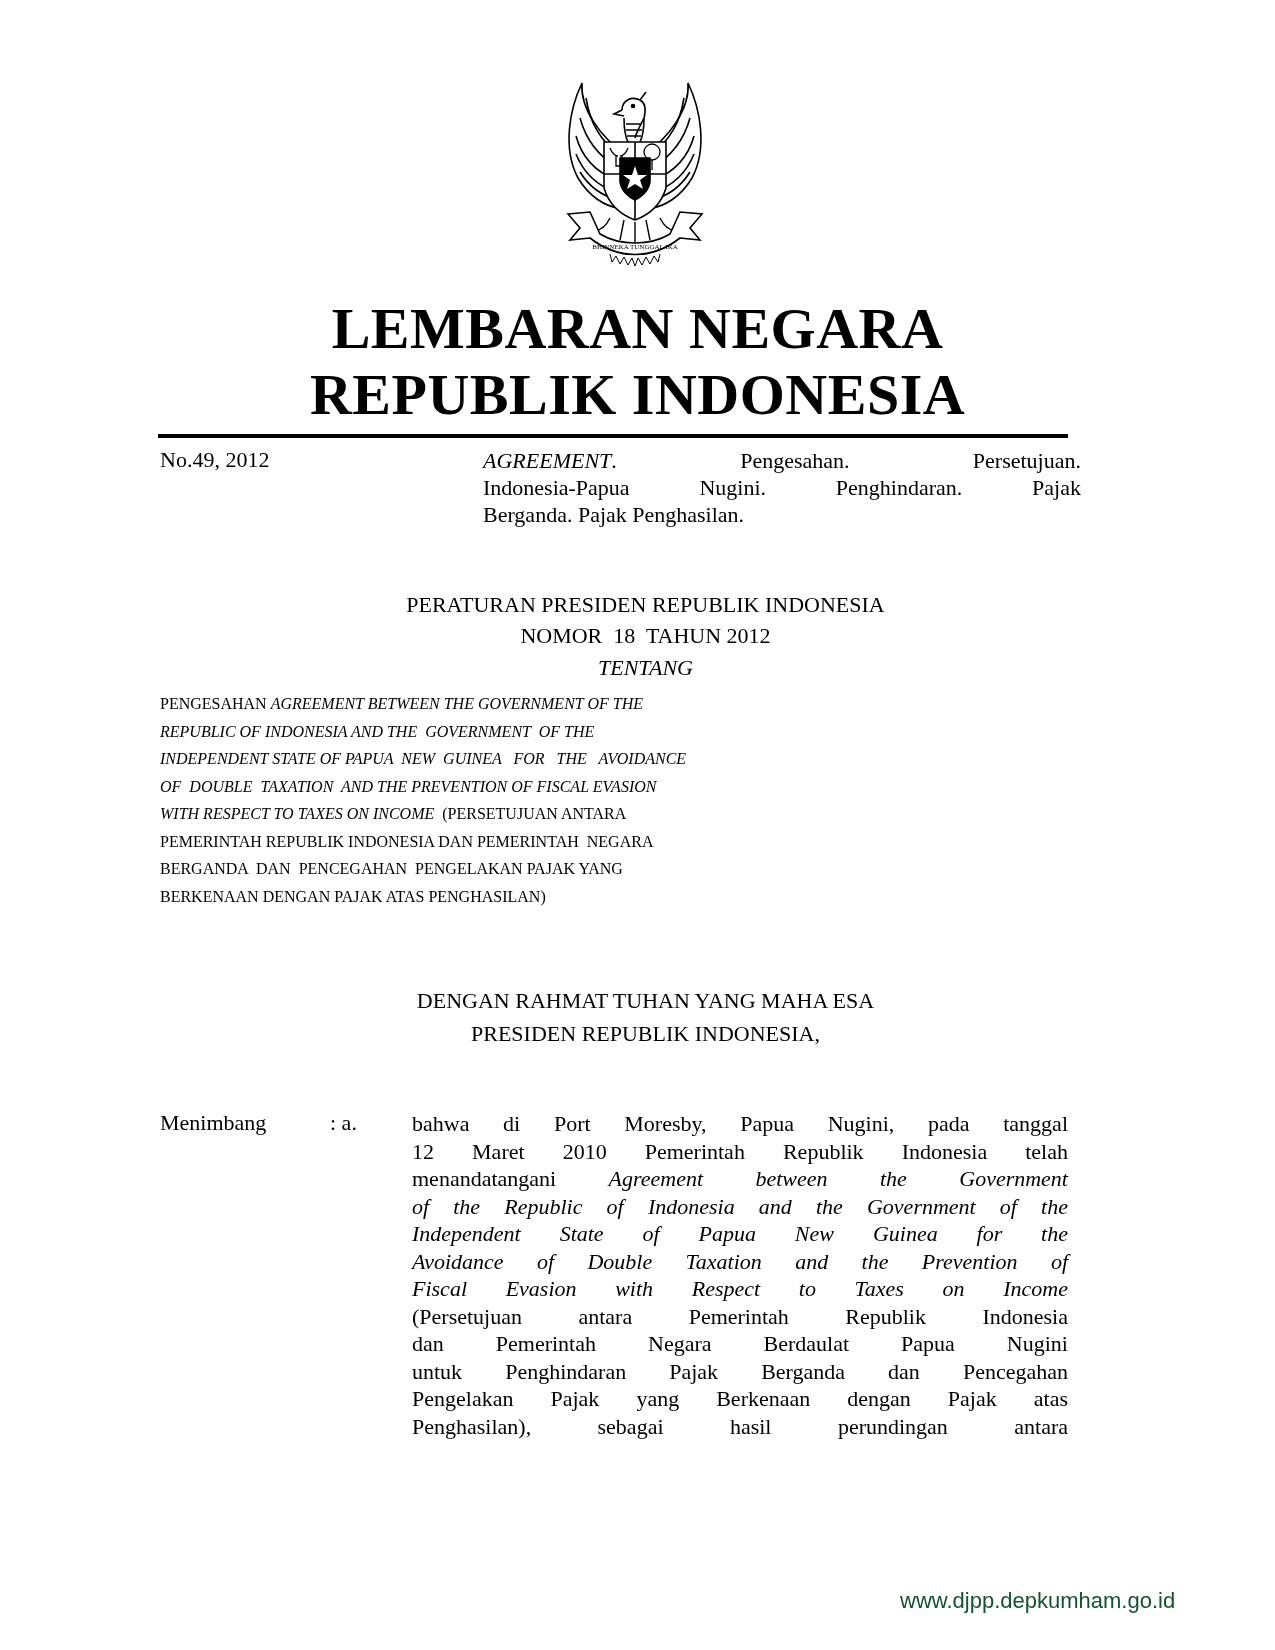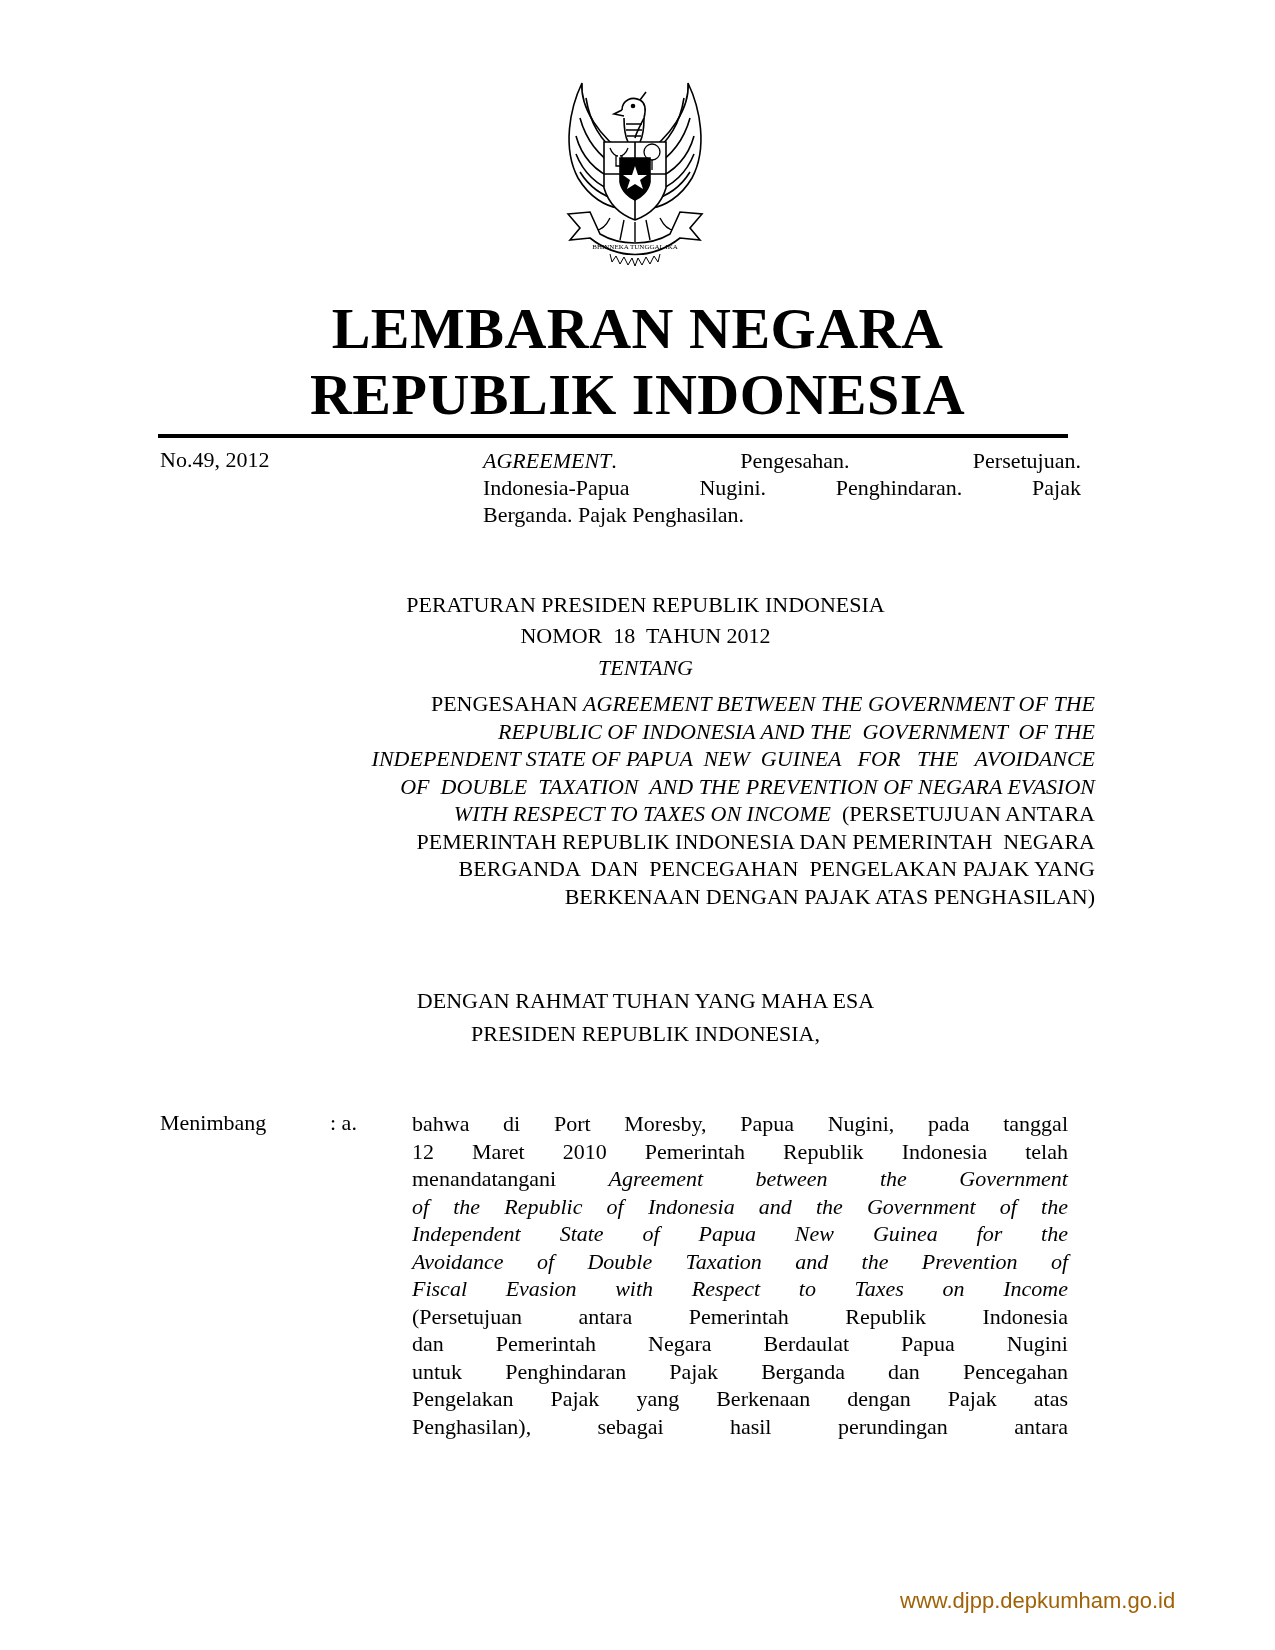--- a/index.html
+++ b/index.html
@@ -13,31 +13,31 @@
   .rule { position:absolute; left:158px; top:434px; width:910px; height:4px; background:#000; }
   .no { position:absolute; left:160px; top:447px; font-size:22px;text-align:right; }
   .subject { position:absolute; left:470px; top:447px; width:598px; font-size:22px;
              line-height:27px; text-align:justify; text-align-last:left;margin-left:13px; }
   .subject .line { display:block; text-align:justify; text-align-last:justify; }
   .subject .line.last { text-align-last:left; }
   .center { position:absolute; left:8px; width:1275px; text-align:center; font-size:22px; }
   .c1 { top:592px; }
   .c2 { top:623px; }
   .c3 { top:655px;font-style:italic; }
-  .long { position:absolute; left:160px; width:935px; top:690px; text-align:right;
-          font-size:22px; line-height:27.5px; }
+  .long { position:absolute; left:160px; width:935px; top:690px; text-align:left;
+          font-size:16px; line-height:27.5px; }
   .long .l { display:block; white-space:pre; }
   .c4 { top:988px; }
   .c5 { top:1021px; }
   .menimbang { position:absolute; left:160px; top:1110px; font-size:22px; }
   .colon { position:absolute; left:330px; top:1110px; font-size:22px; }
   .body-para { position:absolute; left:412px; top:1110px; width:656px; font-size:22px; line-height:27.5px; }
   .body-para .bl { display:block; text-align:justify; text-align-last:justify; white-space:normal; }
   .watermark { position:absolute; left:900px; top:1588px; font-family:"Liberation Sans", sans-serif;
-               font-size:22px; color:#a16207; }
+               font-size:22px; color:#14532d; }
   i { font-style:italic; }
 </style>
 </head>
 <body>
 
 <svg class="emblem" viewBox="0 0 190 190">
   <g fill="none" stroke="#000" stroke-width="1.6">
 
     <path d="M88 78 C60 60 40 30 42 5 C30 30 22 70 38 100 C50 120 66 128 78 130"></path>
     <path d="M46 20 C50 45 60 62 80 78"></path>
@@ -102,21 +102,21 @@
 </div>
 
 <div class="center c1">PERATURAN PRESIDEN REPUBLIK INDONESIA</div>
 <div class="center c2" style="white-space:pre;">NOMOR  18  TAHUN 2012</div>
 <div class="center c3">TENTANG</div>
 
 <div class="long">
   <span class="l"><span>PENGESAHAN </span><i>AGREEMENT BETWEEN THE GOVERNMENT OF THE</i><span></span></span>
   <span class="l"><span></span><i>REPUBLIC OF INDONESIA AND THE  GOVERNMENT  OF THE</i><span></span></span>
   <span class="l"><span></span><i>INDEPENDENT STATE OF PAPUA  NEW  GUINEA   FOR   THE   AVOIDANCE</i><span></span></span>
-  <span class="l"><span></span><i>OF  DOUBLE  TAXATION  AND THE PREVENTION OF NEGARA EVASION</i><span></span></span>
+  <span class="l"><span></span><i>OF  DOUBLE  TAXATION  AND THE PREVENTION OF FISCAL EVASION</i><span></span></span>
   <span class="l"><span></span><i>WITH RESPECT TO TAXES ON INCOME</i><span>  (PERSETUJUAN ANTARA</span></span>
   <span class="l"><span>PEMERINTAH REPUBLIK INDONESIA DAN PEMERINTAH  NEGARA</span><i></i><span></span></span>
   <span class="l"><span>BERGANDA  DAN  PENCEGAHAN  PENGELAKAN PAJAK YANG</span><i></i><span></span></span>
   <span class="l"><span>BERKENAAN DENGAN PAJAK ATAS PENGHASILAN)</span><i></i><span></span></span>
 </div>
 
 <div class="center c4">DENGAN RAHMAT TUHAN YANG MAHA ESA</div>
 <div class="center c5">PRESIDEN REPUBLIK INDONESIA,</div>
 
 <div class="menimbang">Menimbang</div>

